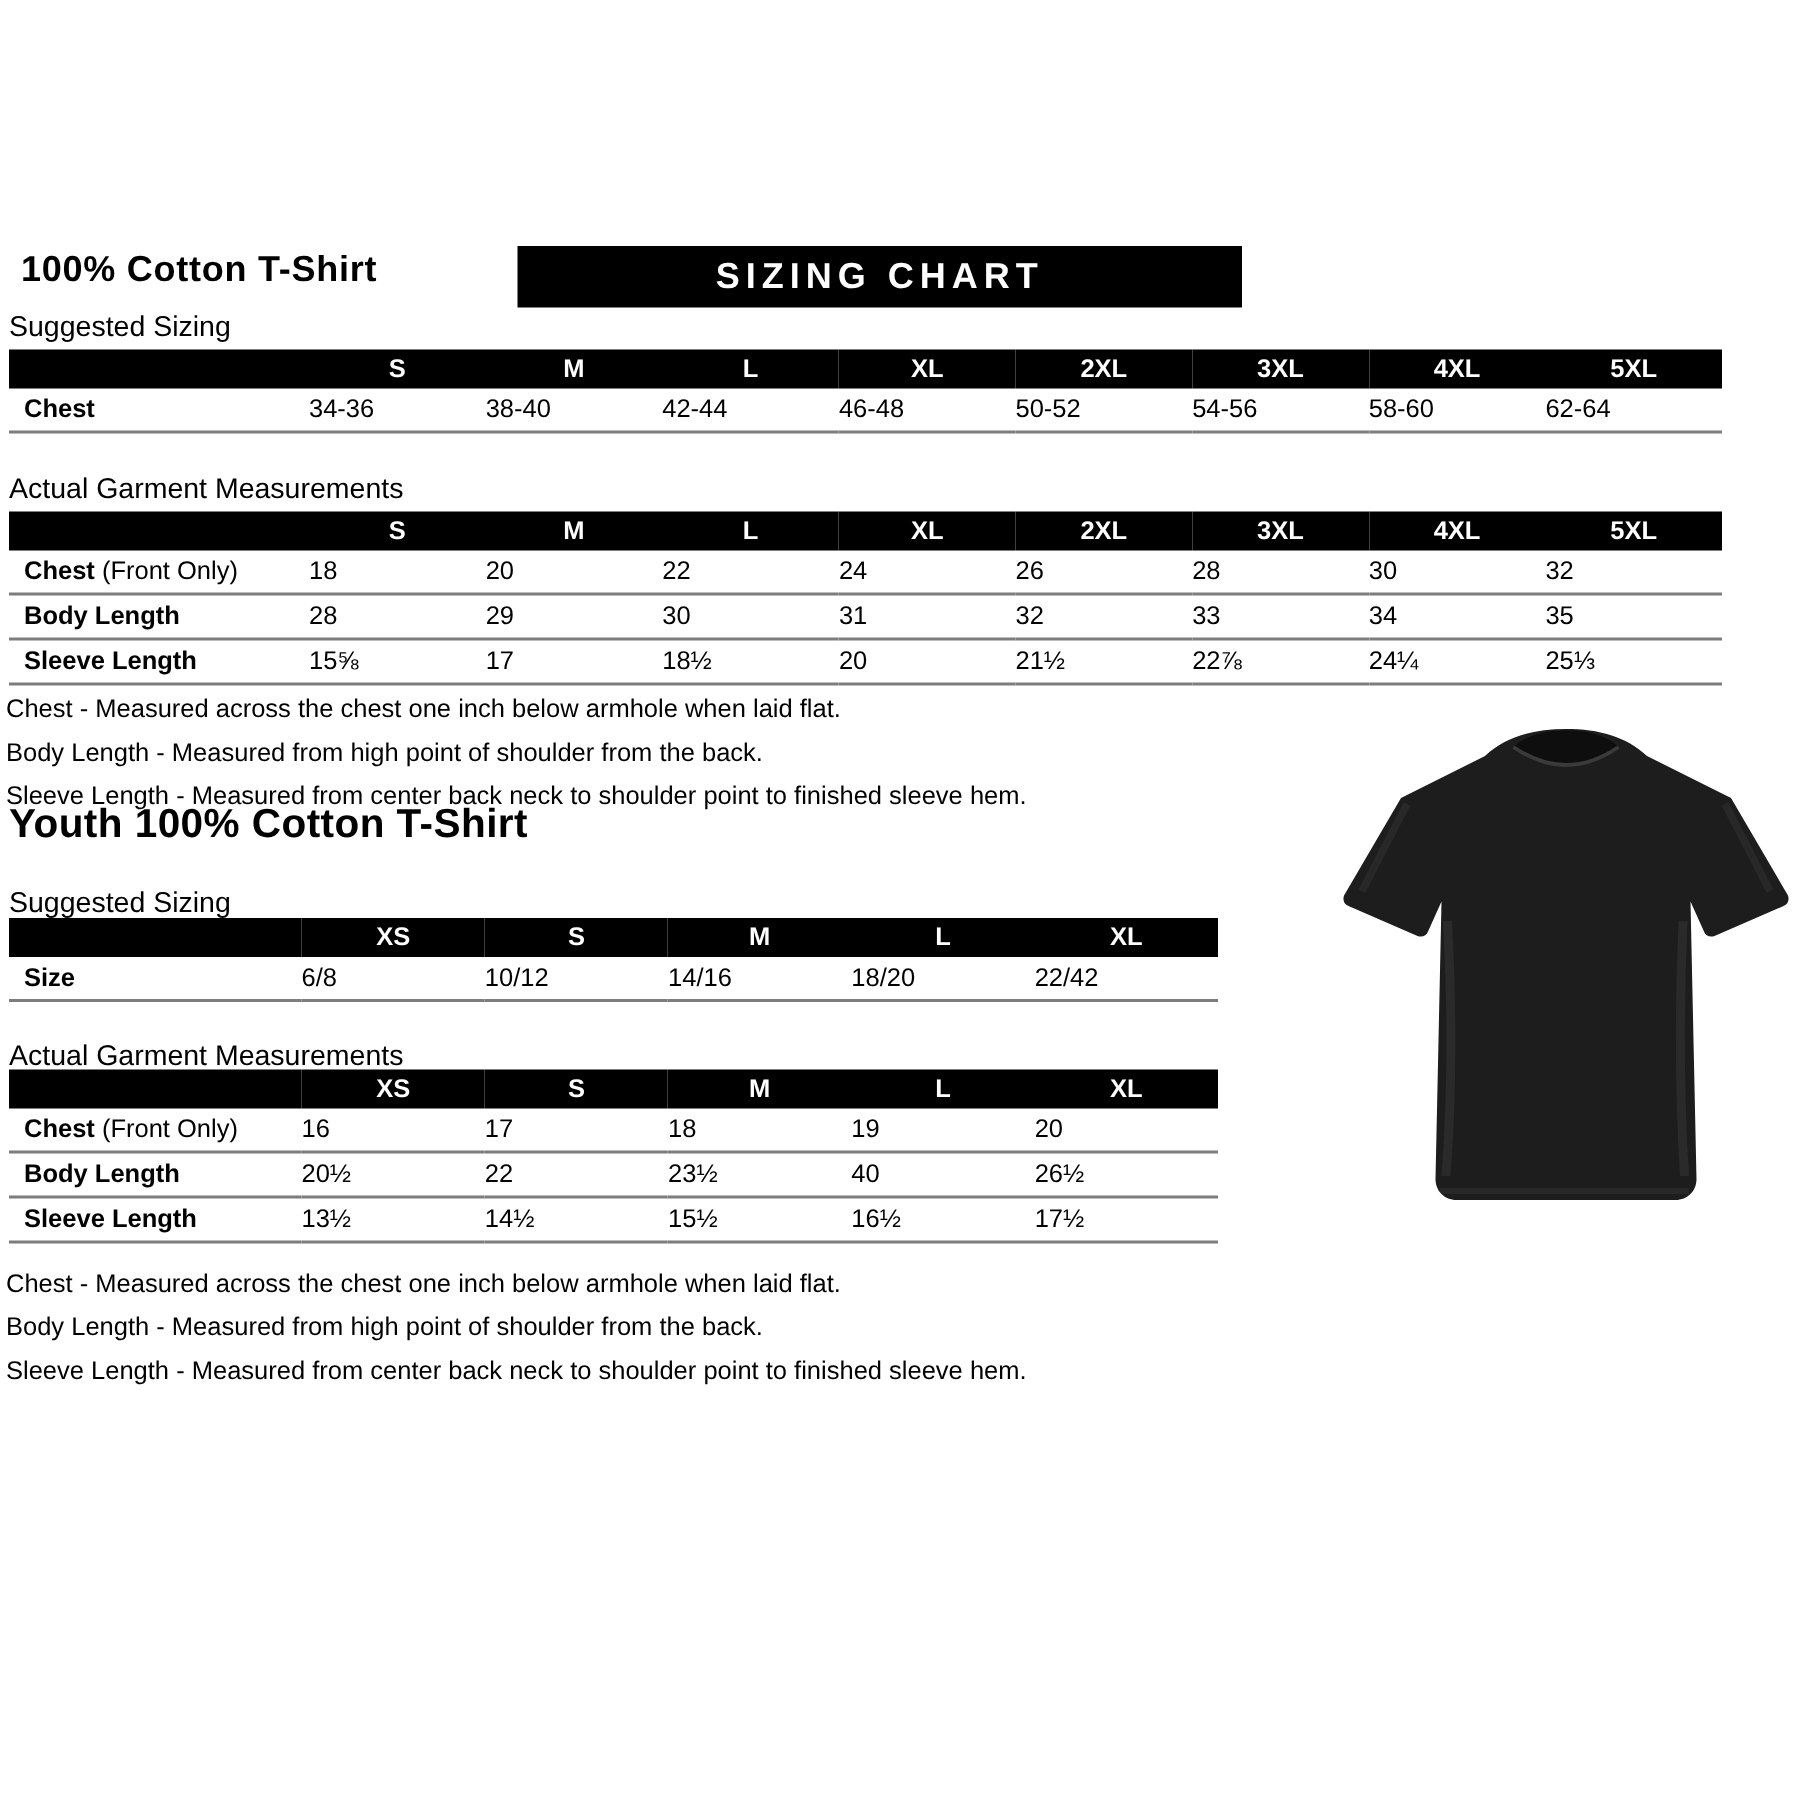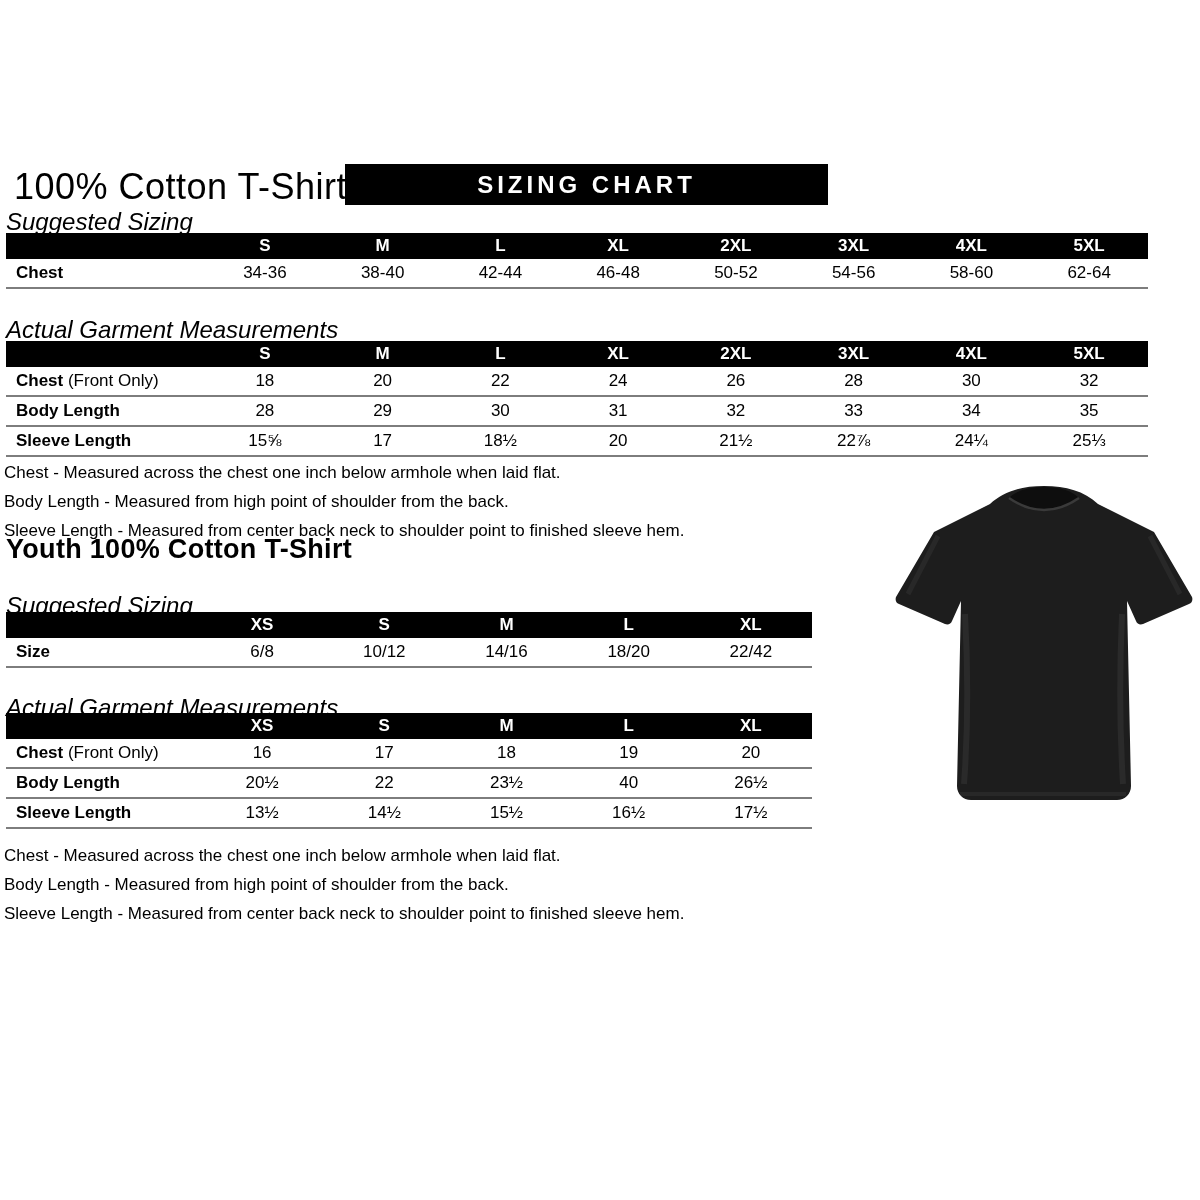--- a/index.html
+++ b/index.html
@@ -6,29 +6,29 @@
   html,body { background:#fff; }
   body {
     width:1200px; height:1200px;
     font-family:"Liberation Sans", sans-serif;
     color:#000;
   }
   .page { position:relative; width:1200px; height:1200px; background:#fff; overflow:hidden; }
 
   .adult-title {
     position:absolute; left:14px; top:166px;
-    font-size:36px; font-weight:400; letter-spacing:.5px;
+    font-size:24px; font-weight:700; letter-spacing:.5px;
   }
   .sizing-banner {
     position:absolute; left:345px; top:164px; width:483px; height:41px;
     background:#000; color:#fff;
     display:flex; align-items:center; justify-content:center;
     font-size:24px; font-weight:bold; letter-spacing:4px;
   }
-  .section-heading { position:absolute; font-size:24px; font-weight:400;font-style:italic; }
+  .section-heading { position:absolute; font-size:19px; font-weight:400; }
   .sug1 { left:6px; top:208px; }
   .act1 { left:6px; top:316px; }
   .sug2 { left:6px; top:592px; }
   .act2 { left:6px; top:694px; }
 
   .youth-title {
     position:absolute; left:6px; top:534px;
     font-size:27px; font-weight:bold; letter-spacing:.3px;
   }
 
@@ -39,21 +39,21 @@
   .t-adult-sug { left:6px; top:233px; width:1142px; }
   .t-adult-act { left:6px; top:341px; width:1142px; }
   .t-youth-sug { left:6px; top:612px; width:806px; }
   .t-youth-act { left:6px; top:713px; width:806px; }
 
   table.size-table th {
     background:#000; color:#fff; font-weight:bold; font-size:17px;
     text-align:center; padding:3px 0; height:23px;
   }
   table.size-table td {
-    font-size:17px; text-align:center; padding:4px 0; height:28px;
+    font-size:17px; padding:4px 0; height:28px;
     border-bottom:2px solid #7d7d7d;
   }
   table.size-table td.row-label { text-align:left; padding-left:10px; }
   .lbl-bold { font-weight:bold; }
   .lbl-note { font-weight:400; }
 
   .notes { position:absolute; left:4px; font-size:17px; line-height:29px; }
   .notes1 { top:458px; }
   .notes2 { top:841px; }
   .note-line { white-space:nowrap; }

